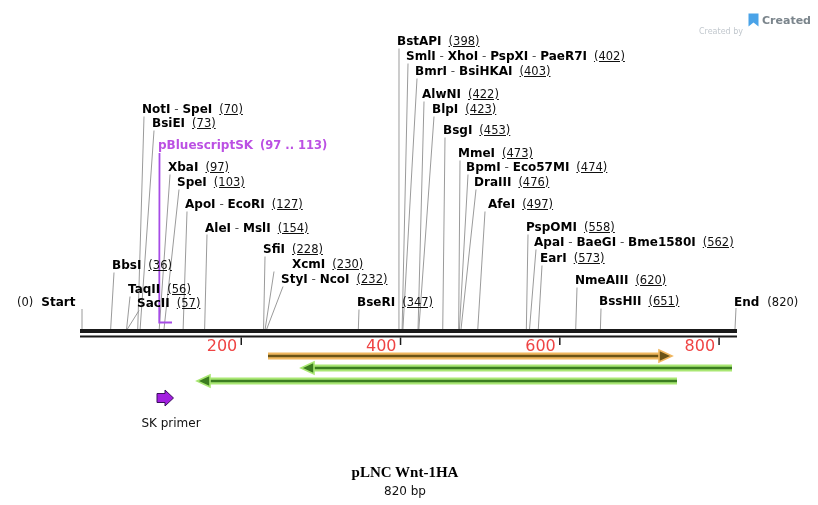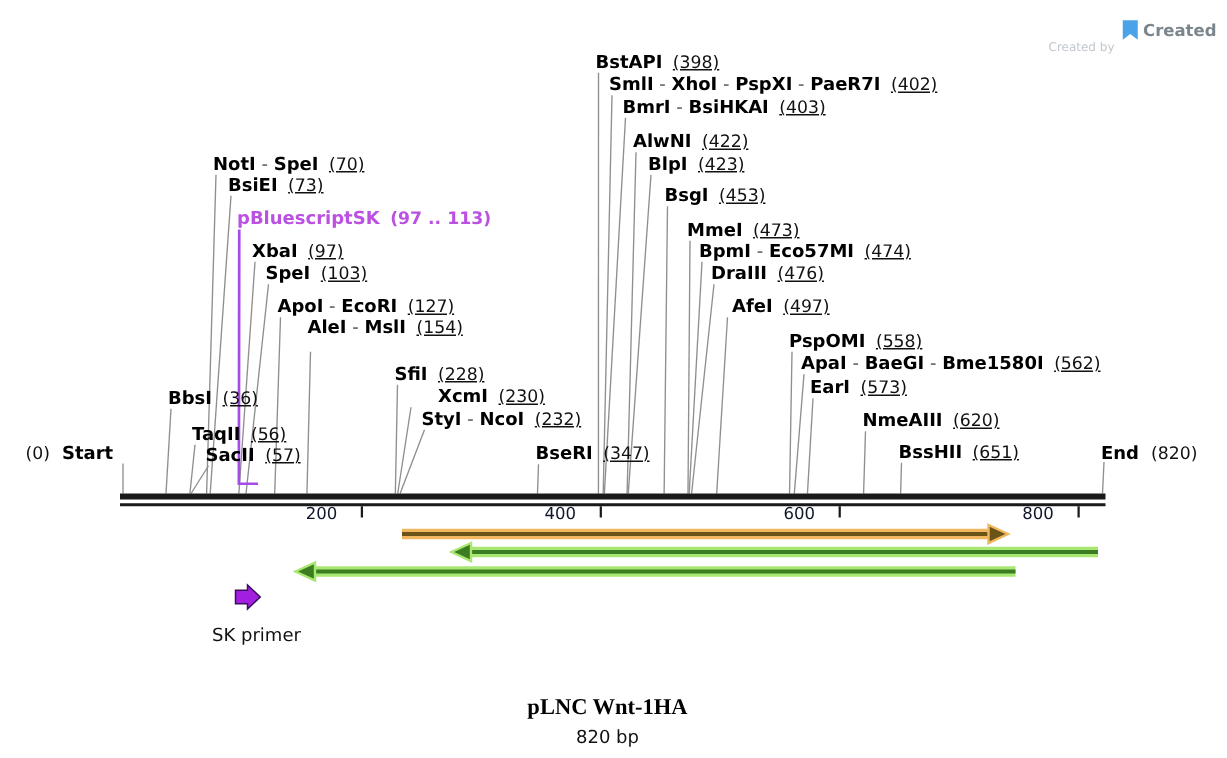--- a/index.html
+++ b/index.html
@@ -5,21 +5,21 @@
   html,body{margin:0;padding:0;background:#ffffff;}
   #screen{position:relative;width:818px;height:505px;background:#ffffff;
           font-family:"DejaVu Sans", sans-serif;overflow:hidden;}
   #map-svg{position:absolute;left:0;top:0;}
   .site{position:absolute;font-size:12px;font-weight:bold;color:#000;
         white-space:nowrap;line-height:13px;}
   .site .sep{font-weight:normal;color:#555;}
   .site .ps{font-weight:normal;font-size:11.5px;color:#111;margin-left:7px;text-decoration:underline;}
   .primer-label{position:absolute;font-size:12px;font-weight:bold;white-space:nowrap;line-height:13px;}
   .primer-label .ps{margin-left:7px;font-size:11.5px;}
-  .tick-label{position:absolute;width:46px;text-align:center;font-size:11px;color:#0f172a;}
+  .tick-label{position:absolute;width:46px;text-align:right;font-size:16px;color:#ef4444;}
   .terminus{position:absolute;font-size:12px;color:#111;white-space:nowrap;line-height:13px;}
   .terminus .tname{font-weight:bold;color:#000;}
   .terminus .tpos{font-weight:normal;font-size:11.5px;}
   .terminus .gap-l{margin-left:8px;}
   .sk-label{position:absolute;left:131px;top:416px;width:80px;text-align:center;
             font-size:12px;color:#111;}
   .title{position:absolute;left:255px;top:464px;width:300px;text-align:center;
          font-size:15px;font-weight:bold;color:#000;font-family:Liberation Serif, serif;}
   .subtitle{position:absolute;left:255px;top:484px;width:300px;text-align:center;
             font-size:12px;color:#111;}
@@ -84,21 +84,21 @@
 
   <div id="labels">
       <div class="site" style="left: 112px; top: 259px;"><span class="nm">BbsI</span><span class="ps">(36)</span></div>
       <div class="site" style="left: 128px; top: 283px;"><span class="nm">TaqII</span><span class="ps">(56)</span></div>
       <div class="site" style="left: 137px; top: 297px;"><span class="nm">SacII</span><span class="ps">(57)</span></div>
       <div class="site" style="left: 142px; top: 103px;"><span class="nm">NotI</span><span class="sep"> - </span><span class="nm">SpeI</span><span class="ps">(70)</span></div>
       <div class="site" style="left: 152px; top: 117px;"><span class="nm">BsiEI</span><span class="ps">(73)</span></div>
       <div class="site" style="left: 168px; top: 161px;"><span class="nm">XbaI</span><span class="ps">(97)</span></div>
       <div class="site" style="left: 177px; top: 176px;"><span class="nm">SpeI</span><span class="ps">(103)</span></div>
       <div class="site" style="left: 185px; top: 198px;"><span class="nm">ApoI</span><span class="sep"> - </span><span class="nm">EcoRI</span><span class="ps">(127)</span></div>
-      <div class="site" style="left: 205px; top: 212px; text-align: center;"><span class="nm">AleI</span><span class="sep"> - </span><span class="nm">MslI</span><span class="ps">(154)</span></div>
+      <div class="site" style="left: 205px; top: 222px; text-align: center;"><span class="nm">AleI</span><span class="sep"> - </span><span class="nm">MslI</span><span class="ps">(154)</span></div>
       <div class="site" style="left: 263px; top: 243px;"><span class="nm">SfiI</span><span class="ps">(228)</span></div>
       <div class="site" style="left: 272px; top: 258px; margin-left: 20px;"><span class="nm">XcmI</span><span class="ps">(230)</span></div>
       <div class="site" style="left: 281px; top: 273px;"><span class="nm">StyI</span><span class="sep"> - </span><span class="nm">NcoI</span><span class="ps">(232)</span></div>
       <div class="site" style="left: 357px; top: 296px; text-align: right;"><span class="nm">BseRI</span><span class="ps">(347)</span></div>
       <div class="site" style="left: 397px; top: 35px;"><span class="nm">BstAPI</span><span class="ps">(398)</span></div>
       <div class="site" style="left: 406px; top: 50px;"><span class="nm">SmlI</span><span class="sep"> - </span><span class="nm">XhoI</span><span class="sep"> - </span><span class="nm">PspXI</span><span class="sep"> - </span><span class="nm">PaeR7I</span><span class="ps">(402)</span></div>
       <div class="site" style="left: 415px; top: 65px;"><span class="nm">BmrI</span><span class="sep"> - </span><span class="nm">BsiHKAI</span><span class="ps">(403)</span></div>
       <div class="site" style="left: 422px; top: 88px;"><span class="nm">AlwNI</span><span class="ps">(422)</span></div>
       <div class="site" style="left: 432px; top: 103px;"><span class="nm">BlpI</span><span class="ps">(423)</span></div>
       <div class="site" style="left: 443px; top: 124px;"><span class="nm">BsgI</span><span class="ps">(453)</span></div>

